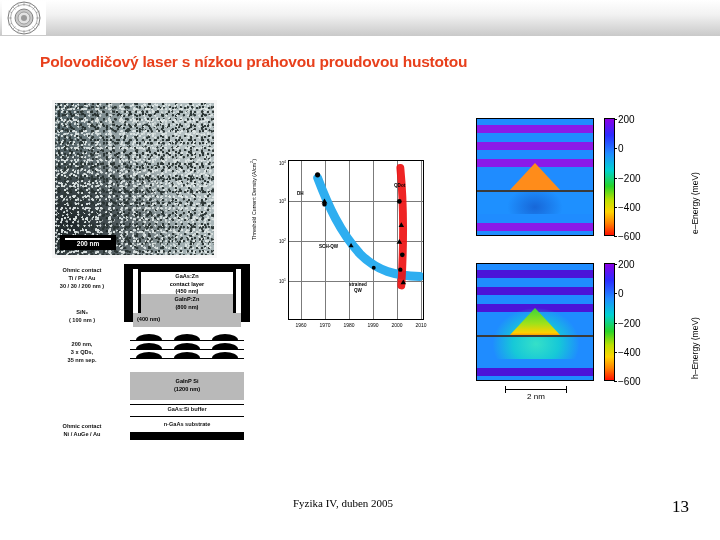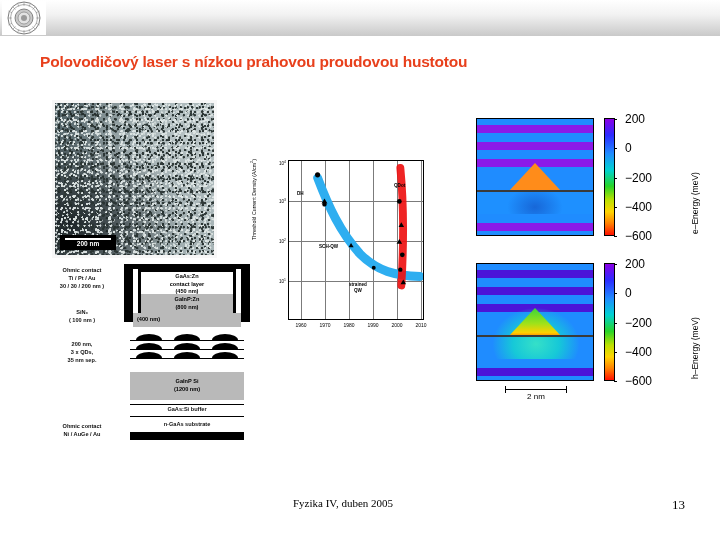--- a/index.html
+++ b/index.html
@@ -129,21 +129,21 @@
   .band{position:absolute;left:0;width:100%;}
   .wl{position:absolute;left:0;width:100%;height:2px;background:#3a3a3a;}
   .pyr{position:absolute;width:0;height:0;border-left:26px solid transparent;
        border-right:26px solid transparent;}
   .halo{position:absolute;border-radius:50%;}
   .cbar{
     position:absolute;width:11px;height:118px;border:1px solid #000;box-sizing:border-box;
     background:linear-gradient(to bottom,#8a00e6 0%,#2b2bff 14%,#1f8cff 30%,#00d2d2 44%,
                #27d427 58%,#bde000 70%,#ffd400 80%,#ff8000 90%,#ff1100 100%);
   }
-  .cb-tick{position:absolute;left:100%;margin-left:11px;font-size:12px;transform:translateY(-50%);white-space:nowrap;color:#000;}
+  .cb-tick{position:absolute;left:100%;margin-left:4px;font-size:10px;transform:translateY(-50%);white-space:nowrap;color:#000;}
   .cb-dash{position:absolute;left:100%;width:3px;height:1px;background:#000;}
   .cb-title{
     position:absolute;font-size:8.5px;white-space:nowrap;color:#000;
     transform:rotate(-90deg);transform-origin:left top;
   }
   .nmbar{position:absolute;font-size:8px;text-align:center;color:#000;}
   .nmbar .ln{position:relative;height:1px;background:#000;margin:0 auto 2px auto;}
   .nmbar .ln:before,.nmbar .ln:after{
     content:"";position:absolute;top:-3px;width:1px;height:7px;background:#000;
   }
@@ -153,21 +153,21 @@
   .cite{
     position:absolute;left:437px;top:460px;font-family:"Liberation Serif",serif;
     color:#3a3ab8;font-size:13px;white-space:nowrap;
   }
   .foot-l{
     position:absolute;left:293px;top:497px;font-family:"Liberation Serif",serif;
     font-size:11px;color:#000;white-space:nowrap;
   }
   .foot-r{
     position:absolute;left:672px;top:497px;font-family:"Liberation Serif",serif;
-    font-size:13px;color:#000;
+    font-size:17px;color:#000;
   }
 </style>
 </head>
 <body>
 
 <div class="slide">
 
   <div class="banner"></div>
   <div class="logo-box">
     <svg class="seal" width="44" height="34" viewBox="0 0 44 34">

